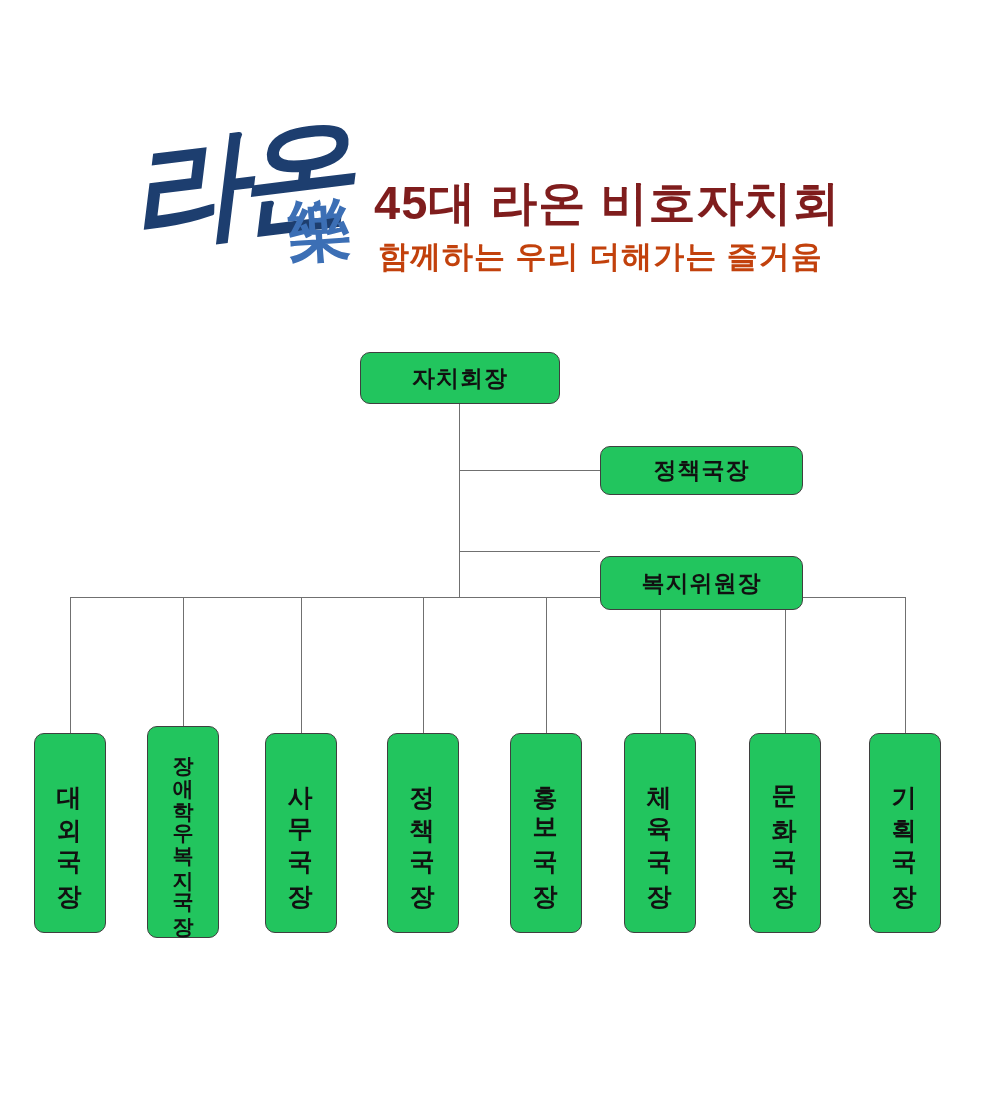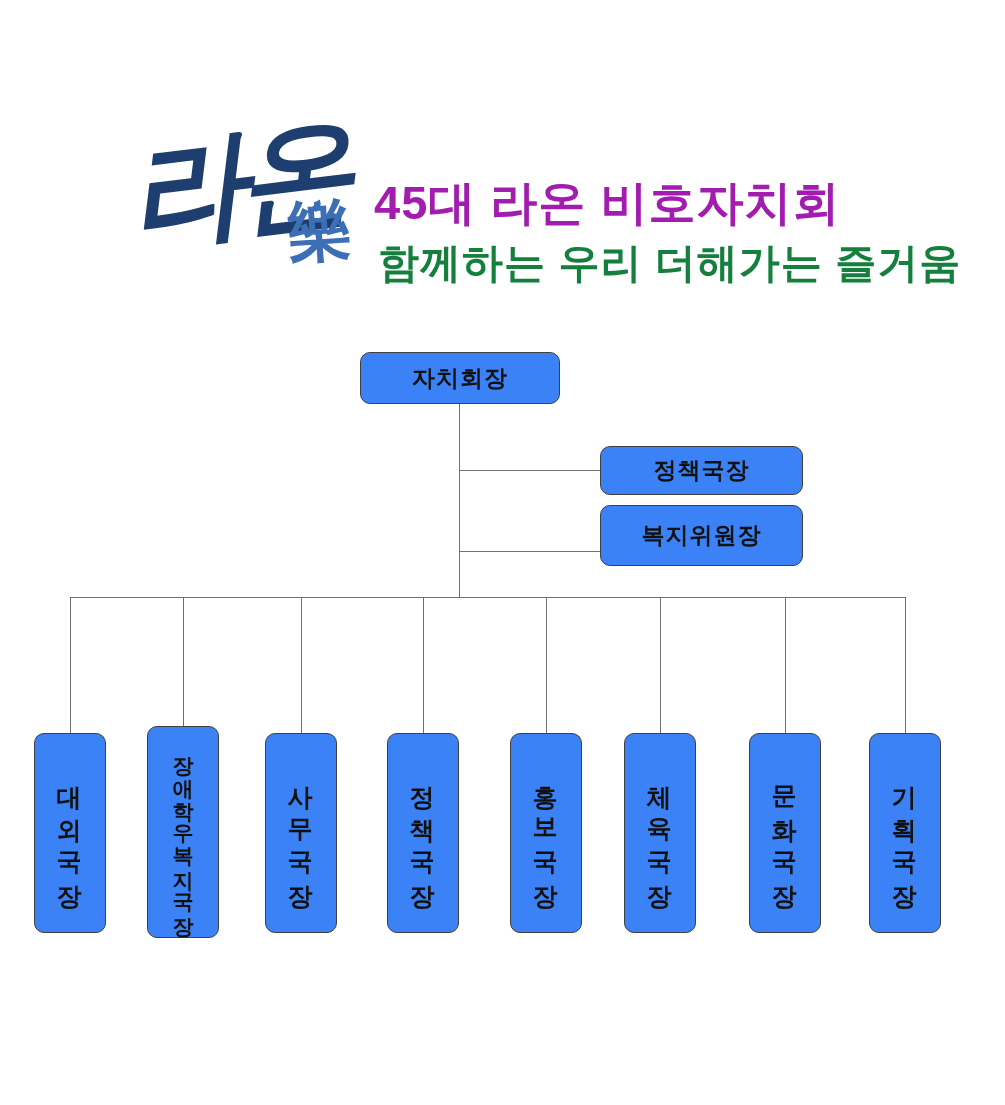--- a/index.html
+++ b/index.html
@@ -31,38 +31,38 @@
     font-size:64px;
     font-weight:bold;
     color:#3c6fb5;
     transform:rotate(-4deg);
   }
   .main-title {
     position:absolute;
     left:374px; top:172px;
     font-size:47px;
     font-weight:900;
-    color:#a21caf;
+    color:#7f1d1d;
     letter-spacing:1px;
     white-space:nowrap;
   }
   .subtitle {
     position:absolute;
     left:378px; top:236px;
-    font-size:41px;
+    font-size:31px;
     font-weight:800;
-    color:#15803d;
+    color:#c2410c;
     letter-spacing:1px;
     white-space:nowrap;
   }
 
   
   .box {
     position:absolute;
-    background:#3b82f6;
+    background:#22c55e;
     border:1.5px solid #3f3f3f;
     border-radius:10px;
     display:flex;
     align-items:center;
     justify-content:center;
     color:#111111;
   }
   .h-box {
     font-size:23px;
     font-weight:600;
@@ -106,21 +106,21 @@
   <div class="line" style="left:301px; top:597px; width:1px; height:136px;"></div>
   <div class="line" style="left:423px; top:597px; width:1px; height:136px;"></div>
   <div class="line" style="left:546px; top:597px; width:1px; height:136px;"></div>
   <div class="line" style="left:660px; top:597px; width:1px; height:136px;"></div>
   <div class="line" style="left:785px; top:597px; width:1px; height:136px;"></div>
   <div class="line" style="left:905px; top:597px; width:1px; height:136px;"></div>
 
   <div class="box h-box" style="left:360px; top:352px; width:200px; height:52px;">자치회장</div>
 
   <div class="box h-box" style="left:600px; top:446px; width:203px; height:49px;">정책국장</div>
-  <div class="box h-box" style="left:600px; top:505px; width:203px; height:61px;">복지위원장</div>
+  <div class="box h-box" style="left:600px; top:556px; width:203px; height:54px;">복지위원장</div>
 
   <div class="box dept" style="left:34px; top:733px; width:72px; height:200px;">대외국장</div>
 
   <div class="box dept dept-long" style="left:147px; top:726px; width:72px; height:212px;">장애학우복지국장</div>
 
   <div class="box dept" style="left:265px; top:733px; width:72px; height:200px;">사무국장</div>
 
   <div class="box dept" style="left:387px; top:733px; width:72px; height:200px;">정책국장</div>
 
   <div class="box dept" style="left:510px; top:733px; width:72px; height:200px;">홍보국장</div>

